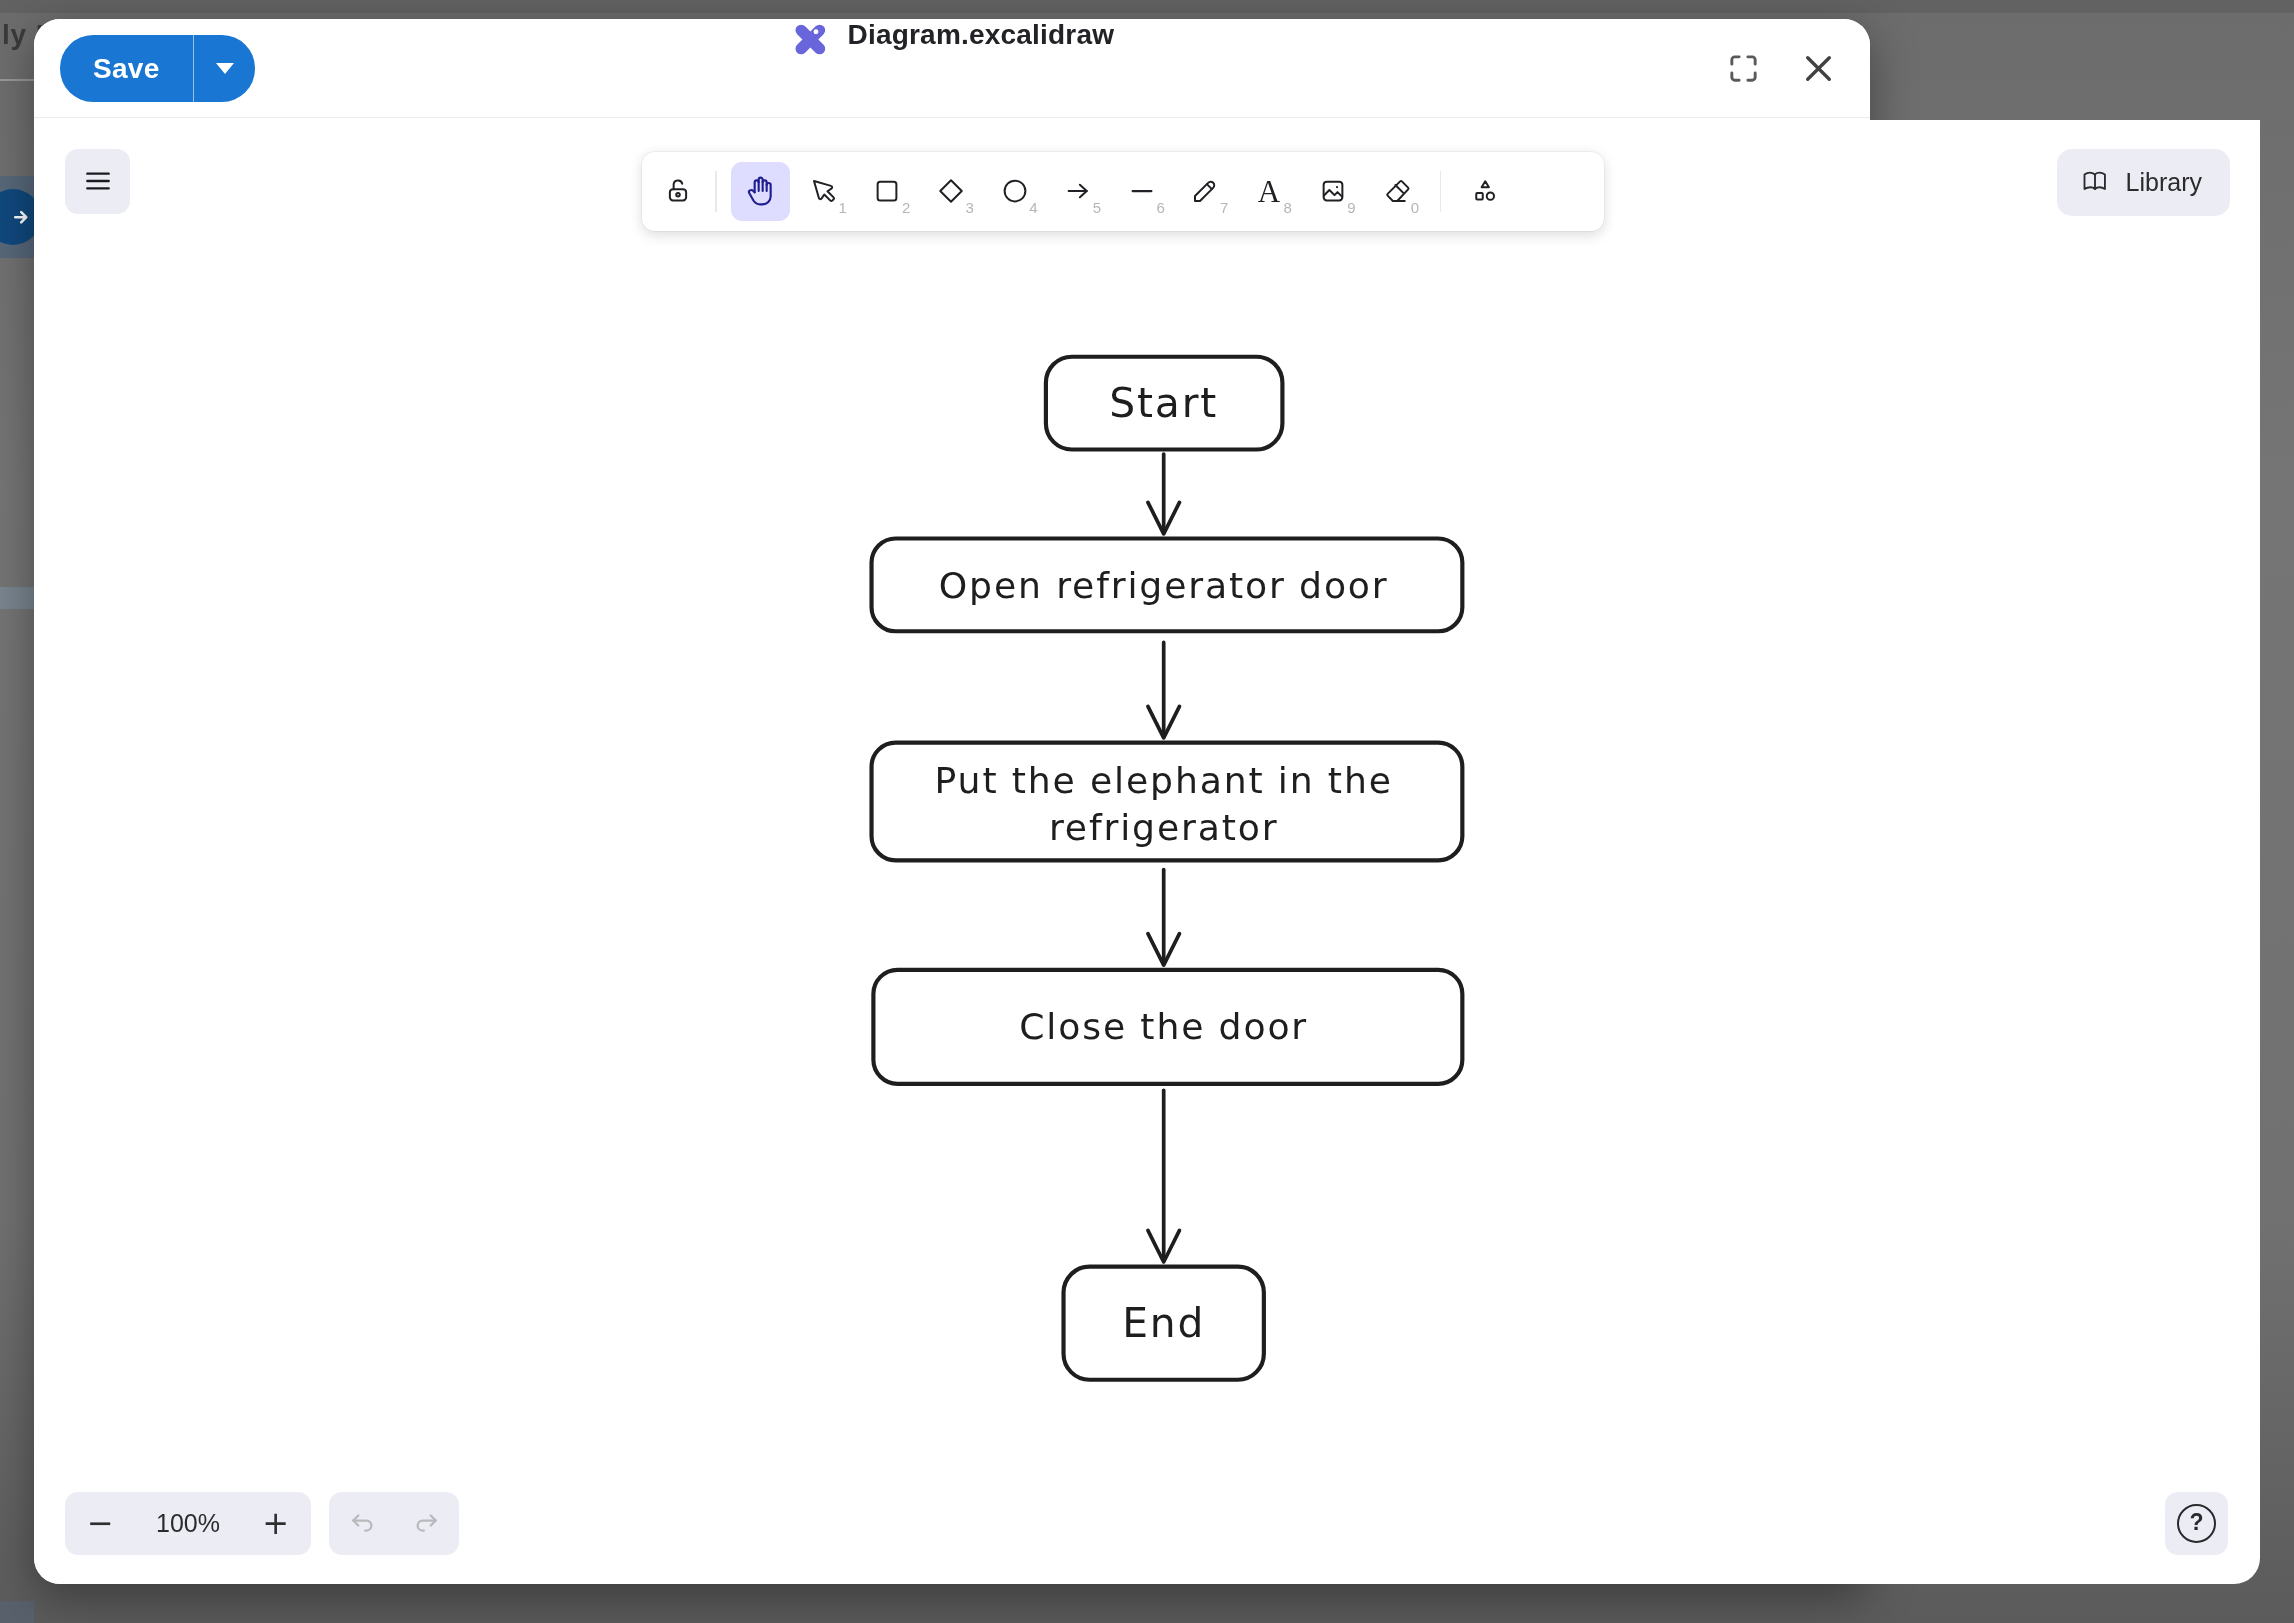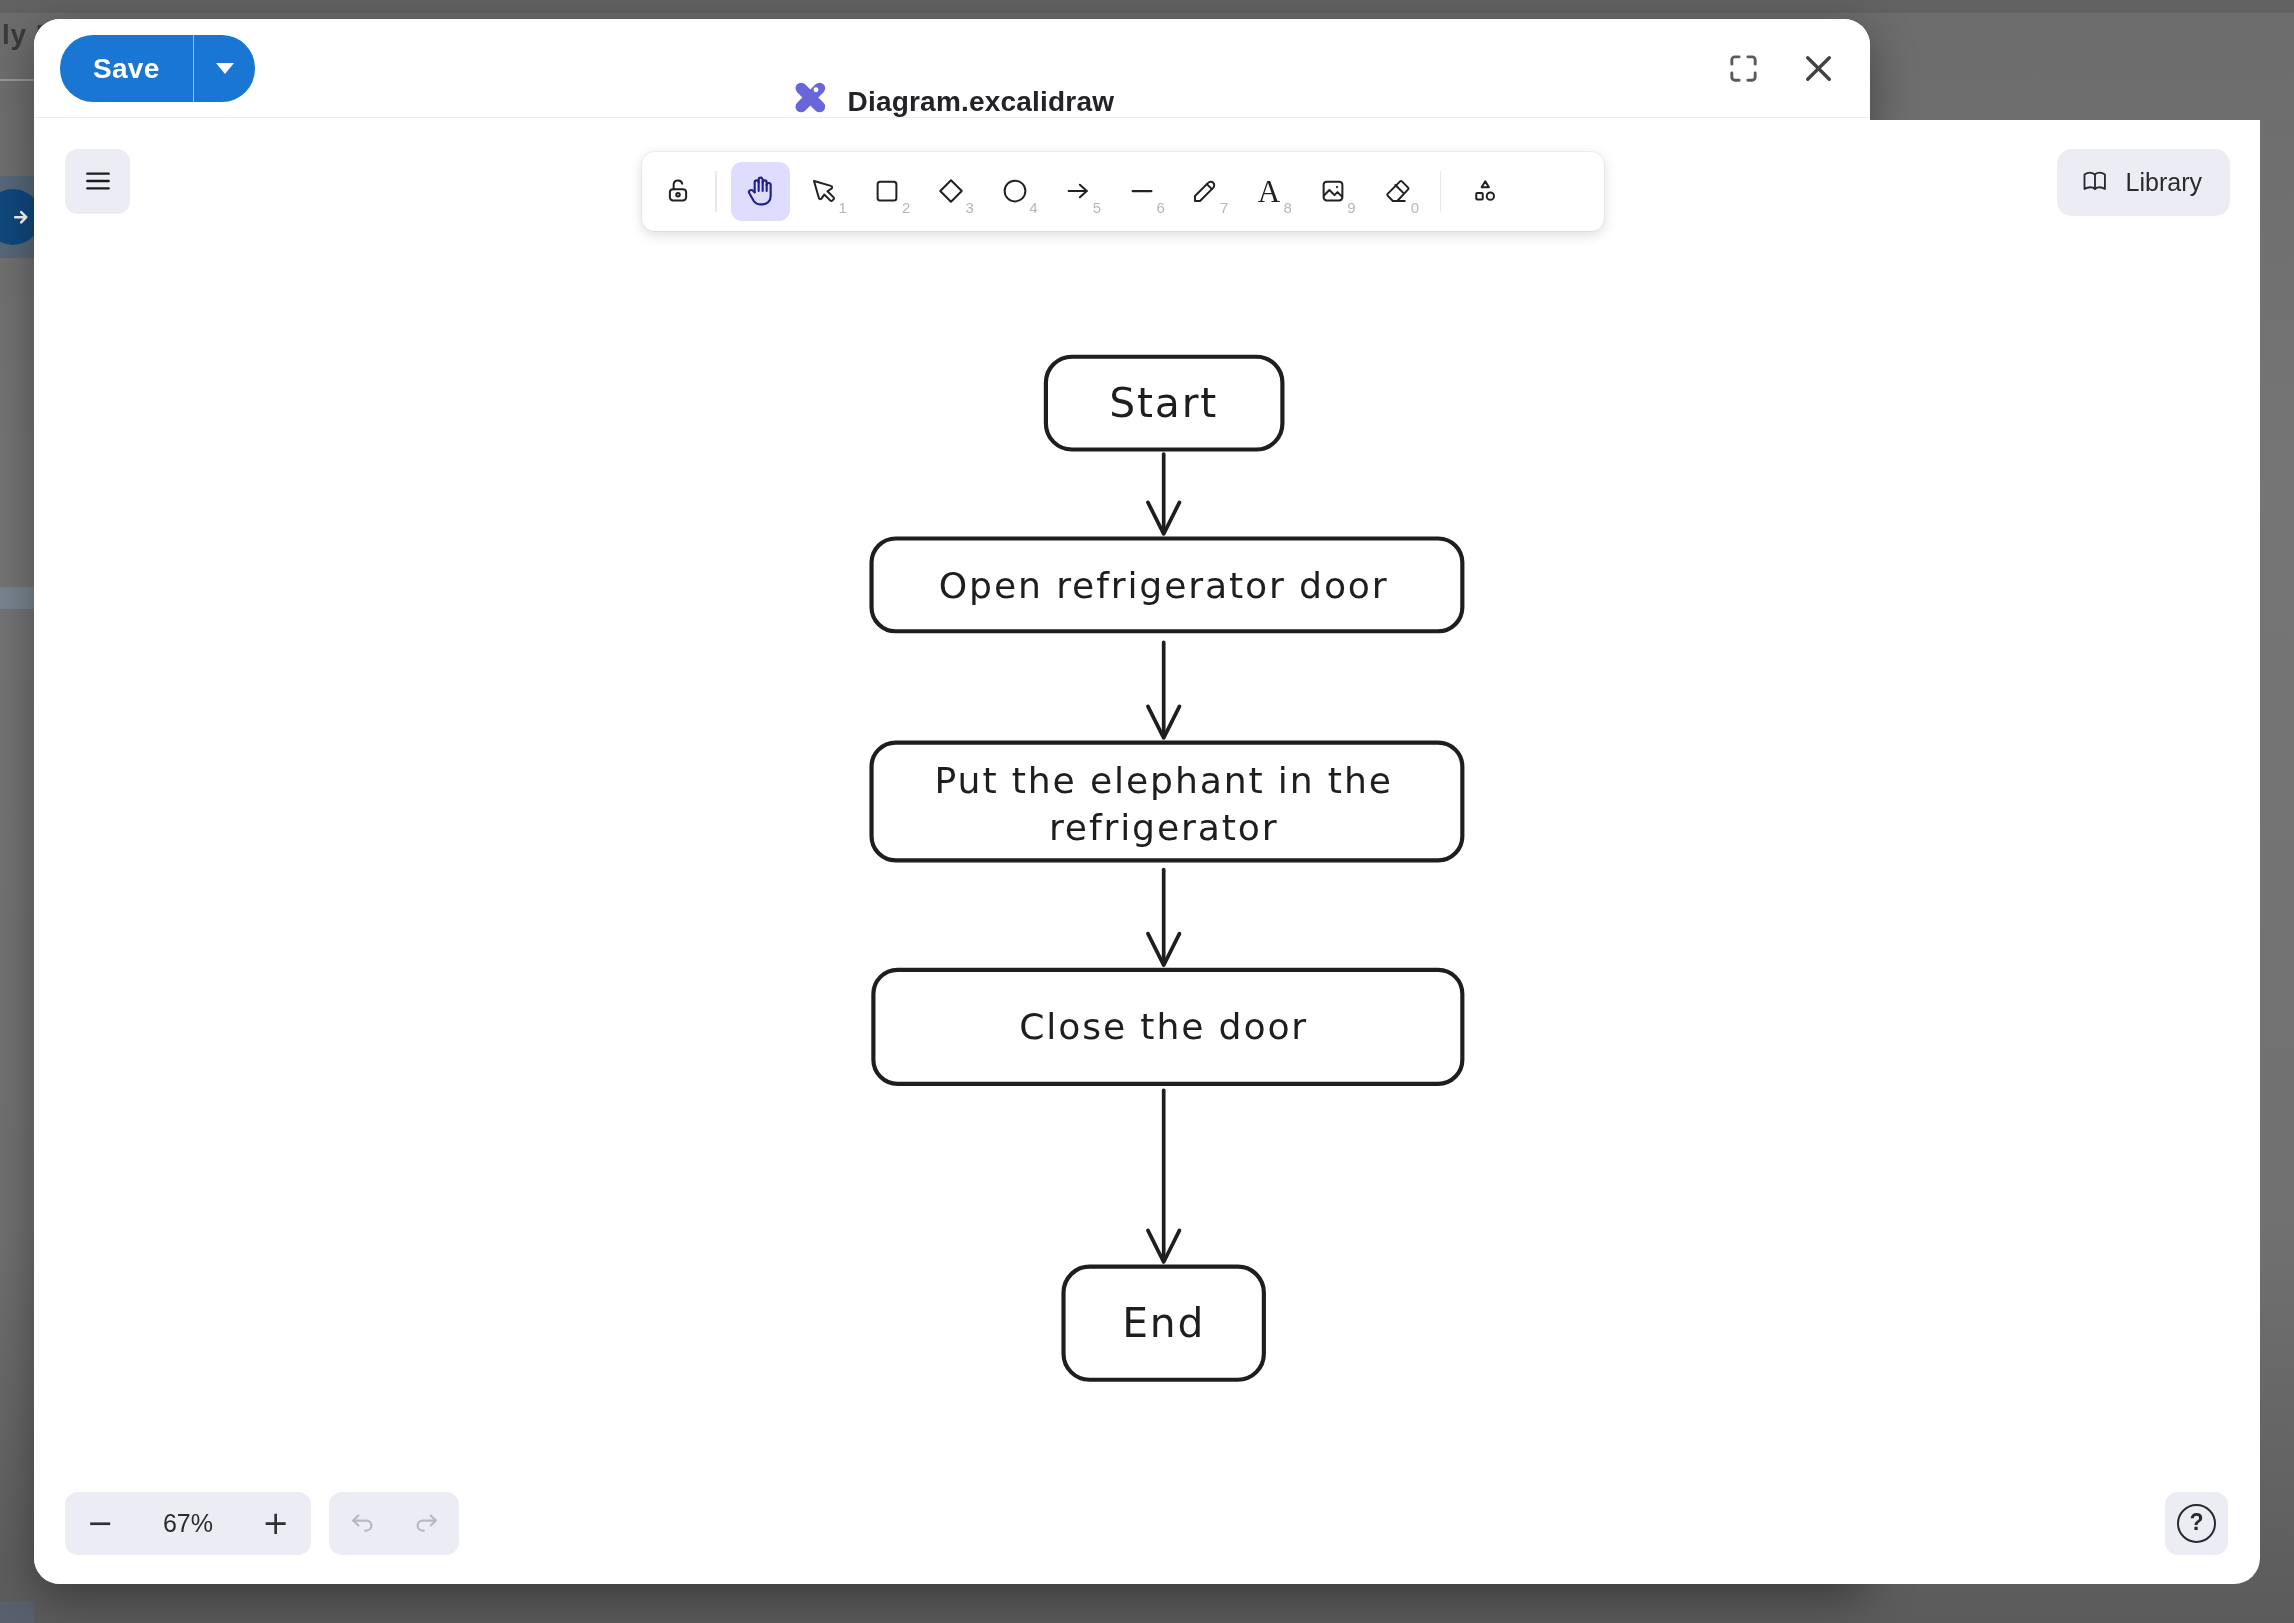--- a/index.html
+++ b/index.html
@@ -31,21 +31,21 @@
   .save-split { position:absolute; left:26px; top:16.7px; height:67px; border-radius:33px;
                 background:#1976d2; display:flex; align-items:stretch; overflow:hidden; }
   .save-main { display:flex; align-items:center; padding:0 33px; color:#fff; font-size:28px;
                font-weight:600; cursor:pointer; border:none; background:transparent; letter-spacing:0.3px;}
   .save-sep { width:1.9px; background:rgba(255,255,255,.55); }
   .save-caret { width:61px; display:flex; align-items:center; justify-content:center; cursor:pointer; }
   .caret-down { width:0; height:0; border-left:9.3px solid transparent; border-right:9.3px solid transparent;
                 border-top:11px solid #ffffff; }
 
   .title-wrap { position:absolute; left:50%; top:0; height:99px; transform:translateX(-50%);
-                display:flex; align-items:flex-end; gap:16.7px; }
+                display:flex; align-items:flex-start; gap:16.7px; }
   .title-text { font-size:28px; font-weight:600; color:#222326; letter-spacing:0.2px; }
 
   .win-btns { position:absolute; right:33px; top:0; height:99px; display:flex; align-items:center; gap:39px; }
   .win-btn { background:none; border:none; cursor:pointer; display:flex; align-items:center; justify-content:center; }
 
   
   .editor { position:absolute; left:0; top:101px; width:2226px; height:1464px;
             border-radius:0 0 26px 26px; background:#ffffff; overflow:hidden; }
 
   .pill { background:#ececf4; border:none; border-radius:13px; cursor:pointer; }
@@ -302,21 +302,21 @@
     <button class="pill library-btn">
       <svg class="icon" width="28" height="28" viewBox="0 0 24 24" stroke="#2b2b2e" stroke-width="1.6">
         <path d="M3 5.5C4.5 4.5 6 4 7.5 4s3 .5 4.5 1.5c1-1 2.5-1.5 4-1.5s3 .5 4.5 1.5V18c-1.5-1-3-1.5-4.5-1.5S13 17 12 18c-1-1-2.5-1.5-4-1.5S4.5 17 3 18V5.5z"></path>
         <path d="M12 5.5V18"></path>
       </svg>
       <span>Library</span>
     </button>
 
     <div class="zoom-pill">
       <button class="zoom-btn">−</button>
-      <span class="zoom-level">67%</span>
+      <span class="zoom-level">100%</span>
       <button class="zoom-btn">+</button>
     </div>
 
     <div class="history-pill">
       <button class="hist-btn">
         <svg class="icon" width="30" height="30" viewBox="0 0 24 24" stroke="#b9b9bd" stroke-width="1.8">
           <path d="M9 14L5 10l4-4"></path>
             <path d="M5 10h10.5a4 4 0 1 1 0 8h-1"></path>
         </svg>
       </button>

